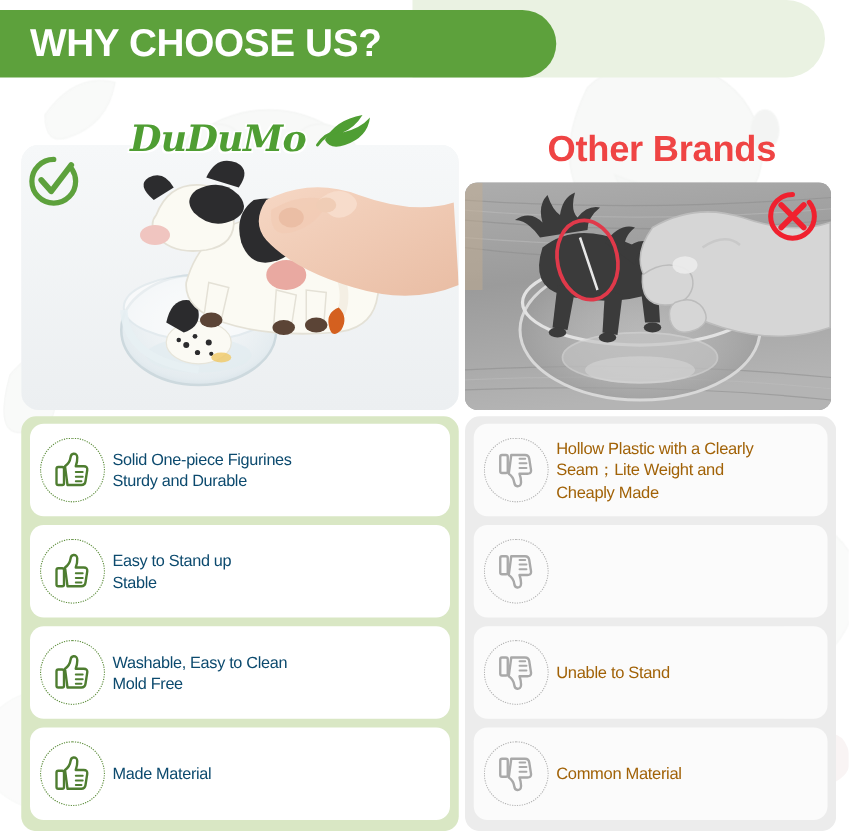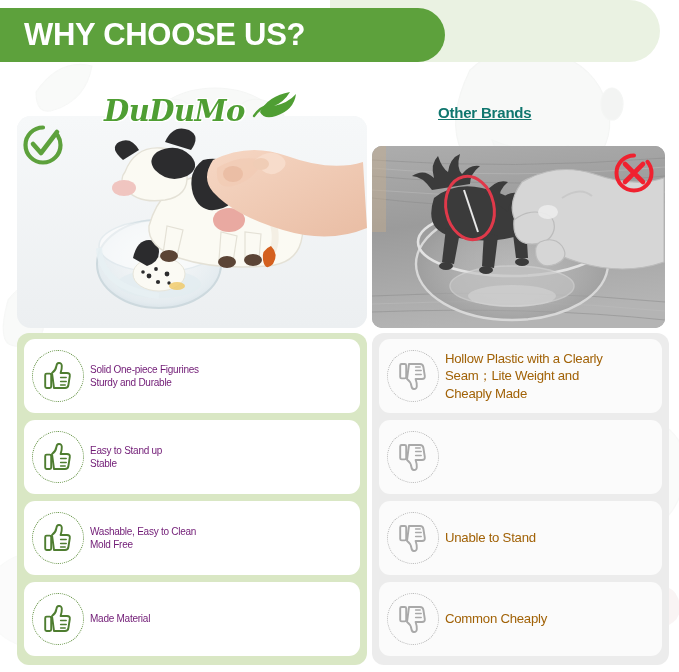--- a/index.html
+++ b/index.html
@@ -90,27 +90,26 @@
   .logo-swoosh {
     position: absolute;
     left: 148px;
     top: -6px;
   }
 
   .other-brands {
     position: absolute;
     left: 438px;
     top: 104px;
-    font-size: 15px;
+    font-size: 29px;
     font-weight: bold;
-    color: #0f766e;
+    color: #ef4444;
     letter-spacing: -0.2px;
     z-index: 6;
     white-space: nowrap;
-    text-decoration: underline;
   }
 
   
   .photo {
     position: absolute;
     overflow: hidden;
     z-index: 4;
   }
   .photo-left {
     left: 17px;
@@ -180,21 +179,21 @@
     margin-right: 6px;
   }
   .icon-badge.good { border: 1.6px dotted #5f8f3e; }
   .icon-badge.bad  { border: 1.6px dotted #b5b5b5; }
 
   .card-text {
     font-size: 15.2px;
     line-height: 1.33;
     letter-spacing: -0.25px;
   }
-  .col-left  .card-text { color: #701a75; font-size: 10px; }
+  .col-left  .card-text { color: #0c4a6e; font-size: 13px; }
   .col-right .card-text { color: #a16207; font-size: 13.2px; }
 </style>
 </head>
 <body>
 
 <div class="page">
 
   <svg class="watermark" width="679" height="672" viewBox="0 0 679 672" aria-hidden="true">
     <rect x="0" y="0" width="679" height="672" fill="#ffffff"></rect>
     <g opacity="0.55" fill="#f2f4f2" stroke="#eceeec" stroke-width="1.2">
@@ -463,17 +462,17 @@
     </div>
 
     <div class="card">
       <span class="icon-badge bad">
         <svg width="30" height="30" viewBox="0 0 30 30">
           <path d="M11 3 h11 q3 0 3.4 3 l1.4 9 q0.4 3 -2.8 3 h-6.4 q1.4 4 1.2 7.2 q-0.2 3 -3 2.8 q-2 -0.2 -2.4 -3 q-0.6 -4.4 -4.4 -7 Z" fill="none" stroke="#a9a9a9" stroke-width="1.9" stroke-linejoin="round"></path>
           <rect x="2.2" y="3" width="6" height="14.4" rx="1.4" fill="none" stroke="#a9a9a9" stroke-width="1.9"></rect>
           <path d="M17.6 13.4 h5.6 M17.6 9.6 h5.6 M17.6 6 h4.6" stroke="#a9a9a9" stroke-width="1.5" stroke-linecap="round"></path>
         </svg>
       </span>
-      <span class="card-text">Common Cheaply</span>
+      <span class="card-text">Common Material</span>
     </div>
   </div>
 
 </div>
 
 </body></html>

